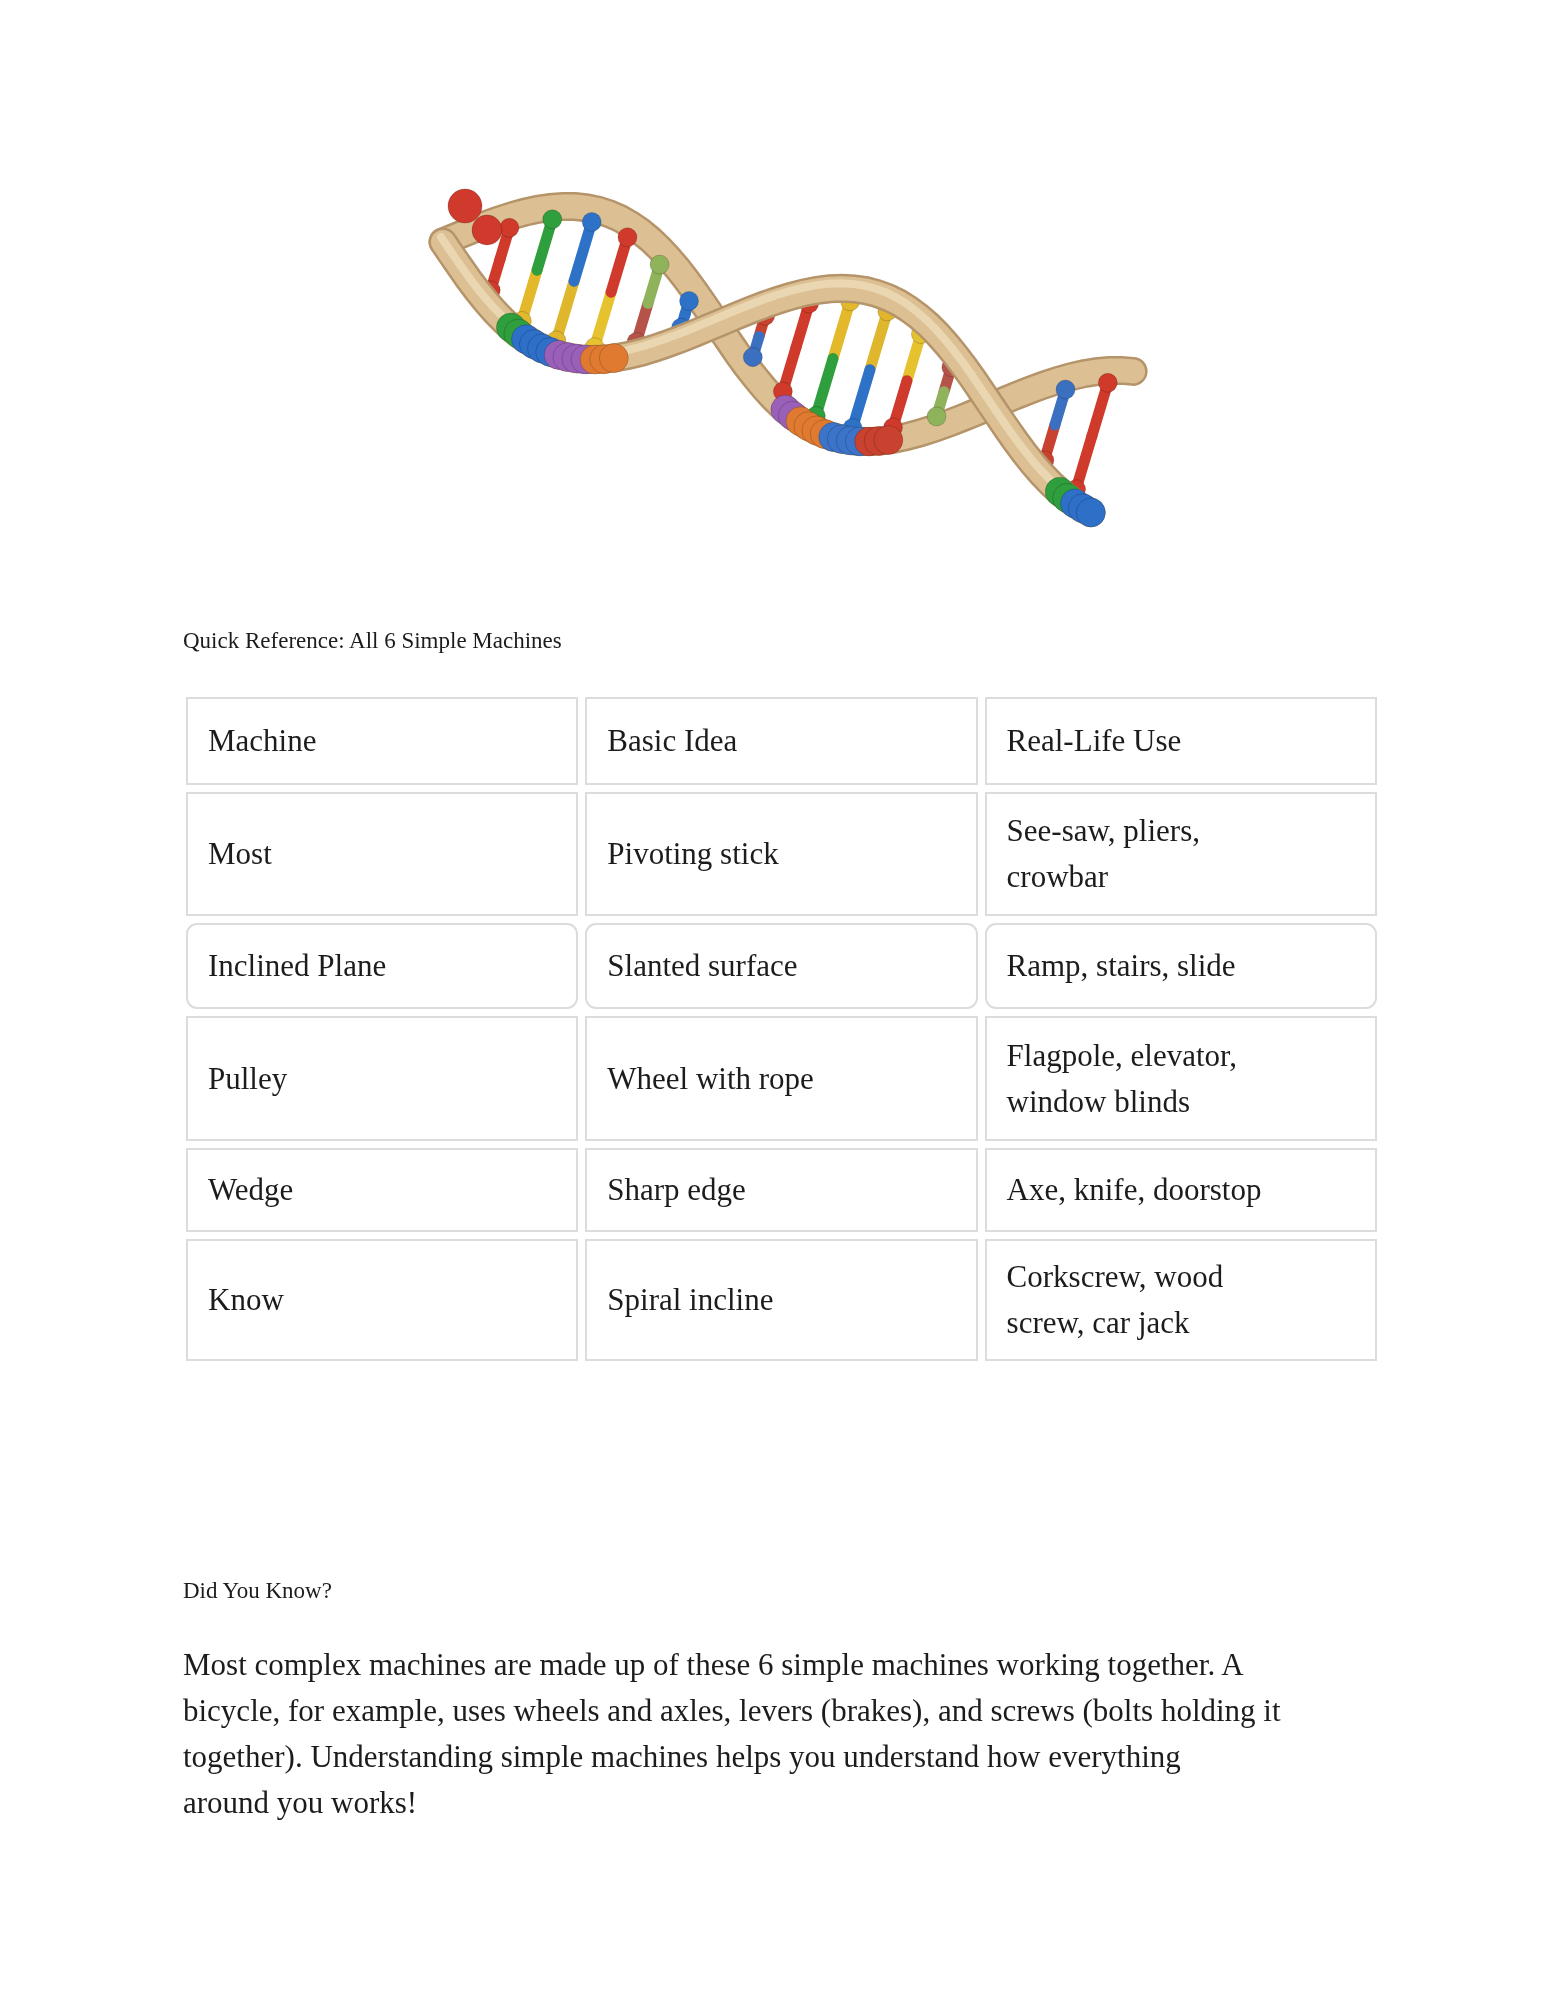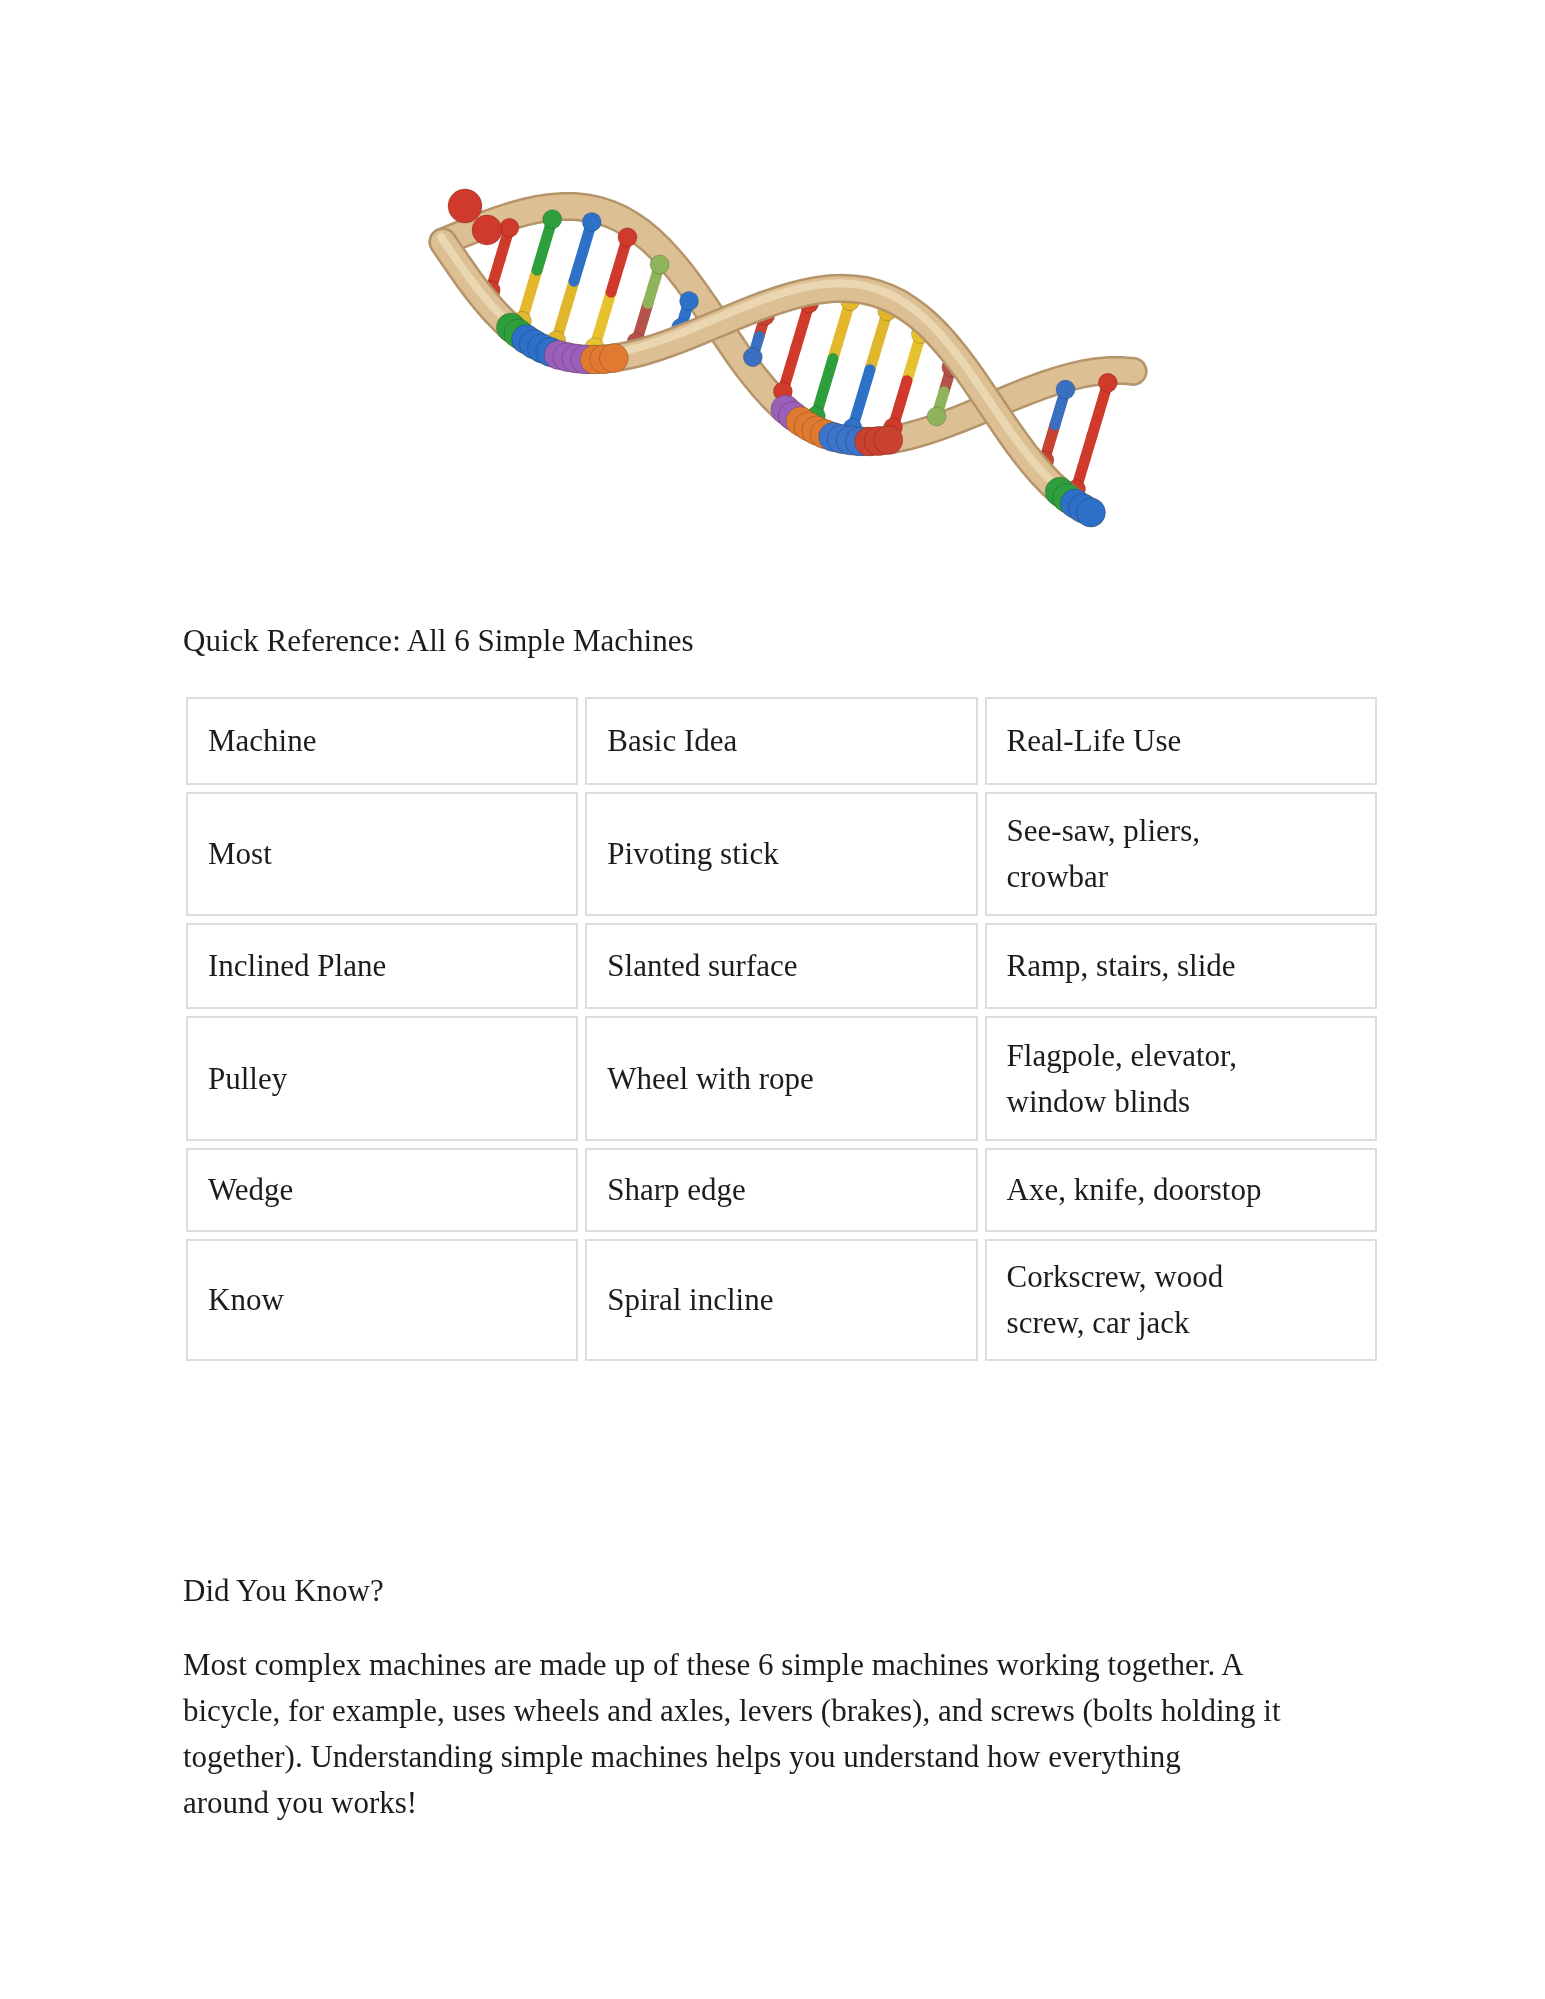--- a/index.html
+++ b/index.html
@@ -19,21 +19,21 @@
     left:425px;
     top:180px;
     width:705px;
     height:345px;
     overflow:visible;
   }
   .section-heading{
     position:absolute;
     left:183px;
     width:1200px;
-    font-size:31px;
+    font-size:23px;
     line-height:46px;
   }
   #h-ref{top:618px;}
   #h-dyk{top:1568px;}
   #machines-table{
     position:absolute;
     left:179px;
     top:690px;
     width:1205px;
     border-collapse:separate;
@@ -45,21 +45,21 @@
     border:2px solid #dcdcdc;
     padding:0 20px;
     font-weight:normal;
     text-align:left;
     vertical-align:middle;
     box-sizing:border-box;
     background:#ffffff;
   }
   tr.r-head  th{height:88px;margin-left:8px;}
   tr.r-lever td{height:124px;}
-  tr.r-inc   td{height:86px;}
+  tr.r-inc   td{height:86px;border-radius:11px;}
   tr.r-pulley td{height:125px;}
   tr.r-wa    td{height:117px;}
   tr.r-wedge td{height:84px;margin-top:10px;}
   tr.r-screw td{height:122px;}
   .multiline{white-space:pre-line;}
   .overlap-box{
     position:relative;
     height:46px;
   }
   .overlap-box span{

